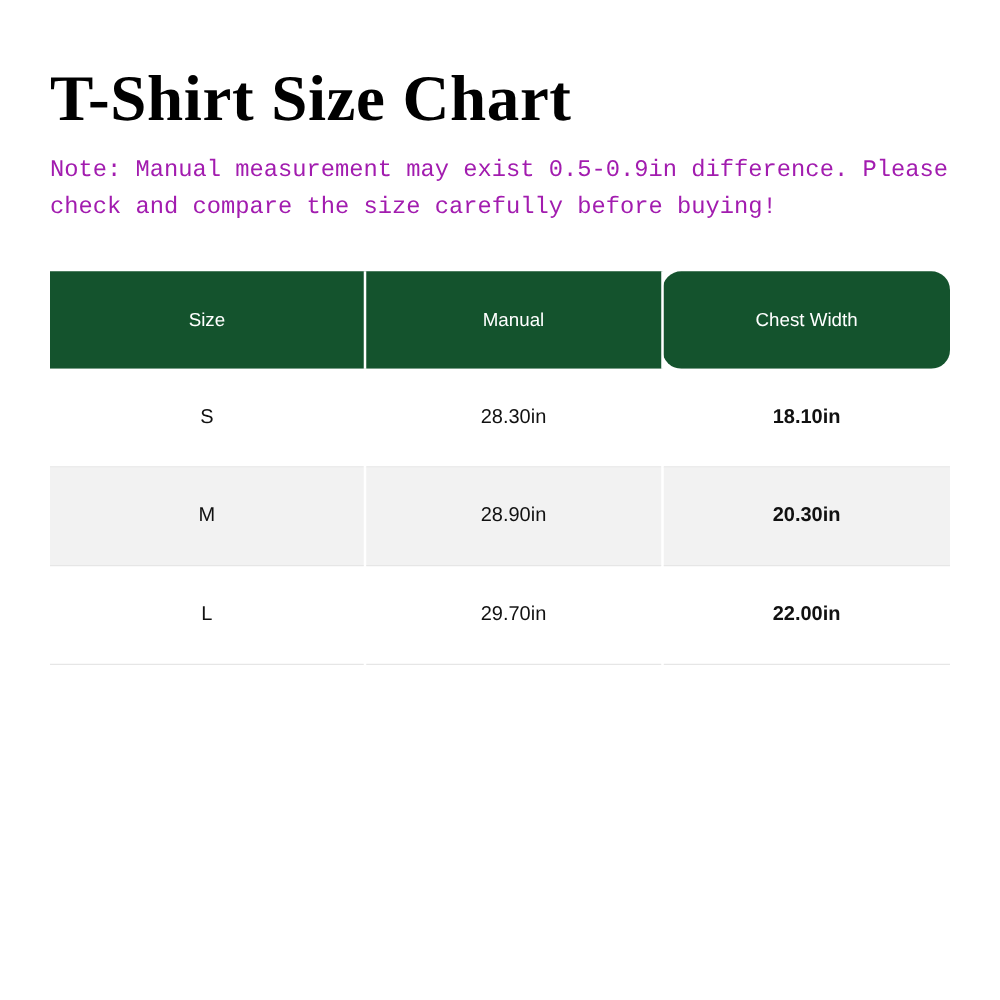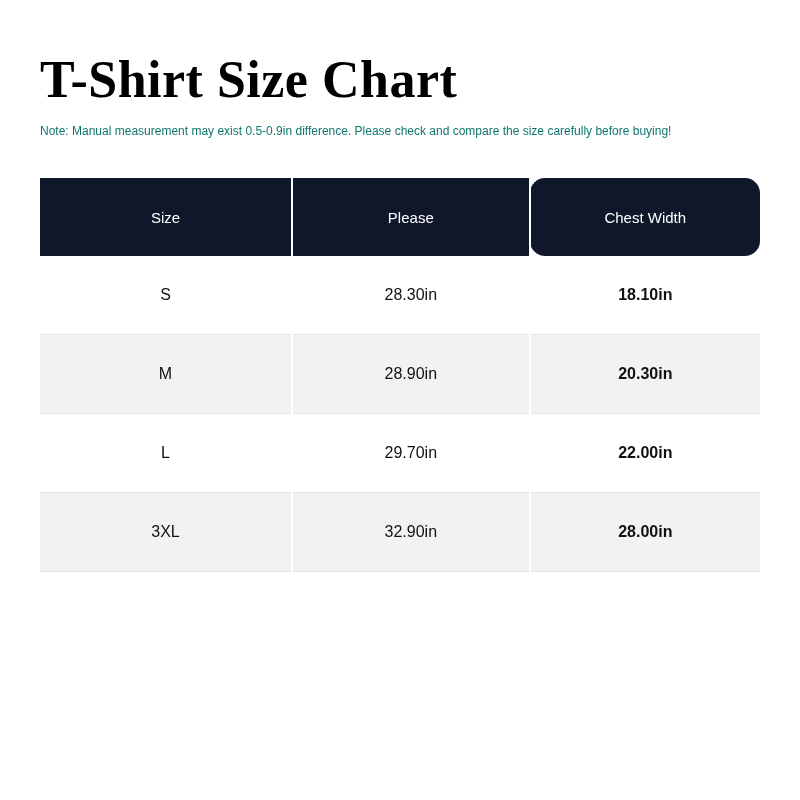--- a/index.html
+++ b/index.html
@@ -23,34 +23,35 @@
   .title {
     font-family: "Liberation Serif", serif;
     font-weight: bold;
     font-size: 52px;
     line-height: 1.08;
     letter-spacing: 0.5px;
     margin: 0 0 14px 0;
     color: #000000;
   }
   .note {
-    font-size: 12px;
+    font-size: 19px;
     line-height: 1.5;
-    color: #0f766e;
+    color: #a21caf;
     max-width: 730px;
     margin: 0 0 38px 0;
+    font-family: Liberation Mono, monospace;
   }
   table.size-chart {
     border-collapse: collapse;
     width: 720px;
     table-layout: fixed;
     margin: 0 auto;
   }
   table.size-chart th {
-    background: #0f172a;
+    background: #14532d;
     color: #ffffff;
     font-size: 15px;
     font-weight: normal;
     height: 76px;
     vertical-align: middle;
     text-align: center;
     border-right: 2px solid #ffffff;
   }
   table.size-chart th:last-child {
     border-right: none;
@@ -93,41 +94,36 @@
 
   <table class="size-chart">
     <colgroup>
       <col class="col-size">
       <col class="col-length">
       <col class="col-chest">
     </colgroup>
     <thead>
       <tr>
         <th>Size</th>
-        <th>Please</th>
+        <th>Manual</th>
         <th>Chest Width</th>
       </tr>
     </thead>
     <tbody>
       <tr class="odd">
         <td>S</td>
         <td>28.30in</td>
         <td>18.10in</td>
       </tr>
       <tr class="even">
         <td>M</td>
         <td>28.90in</td>
         <td>20.30in</td>
       </tr>
       <tr class="odd">
         <td>L</td>
         <td>29.70in</td>
         <td>22.00in</td>
       </tr>
-      <tr class="even">
-        <td>3XL</td>
-        <td>32.90in</td>
-        <td>28.00in</td>
-      </tr>
     </tbody>
   </table>
 
 </div>
 
 </body></html>

